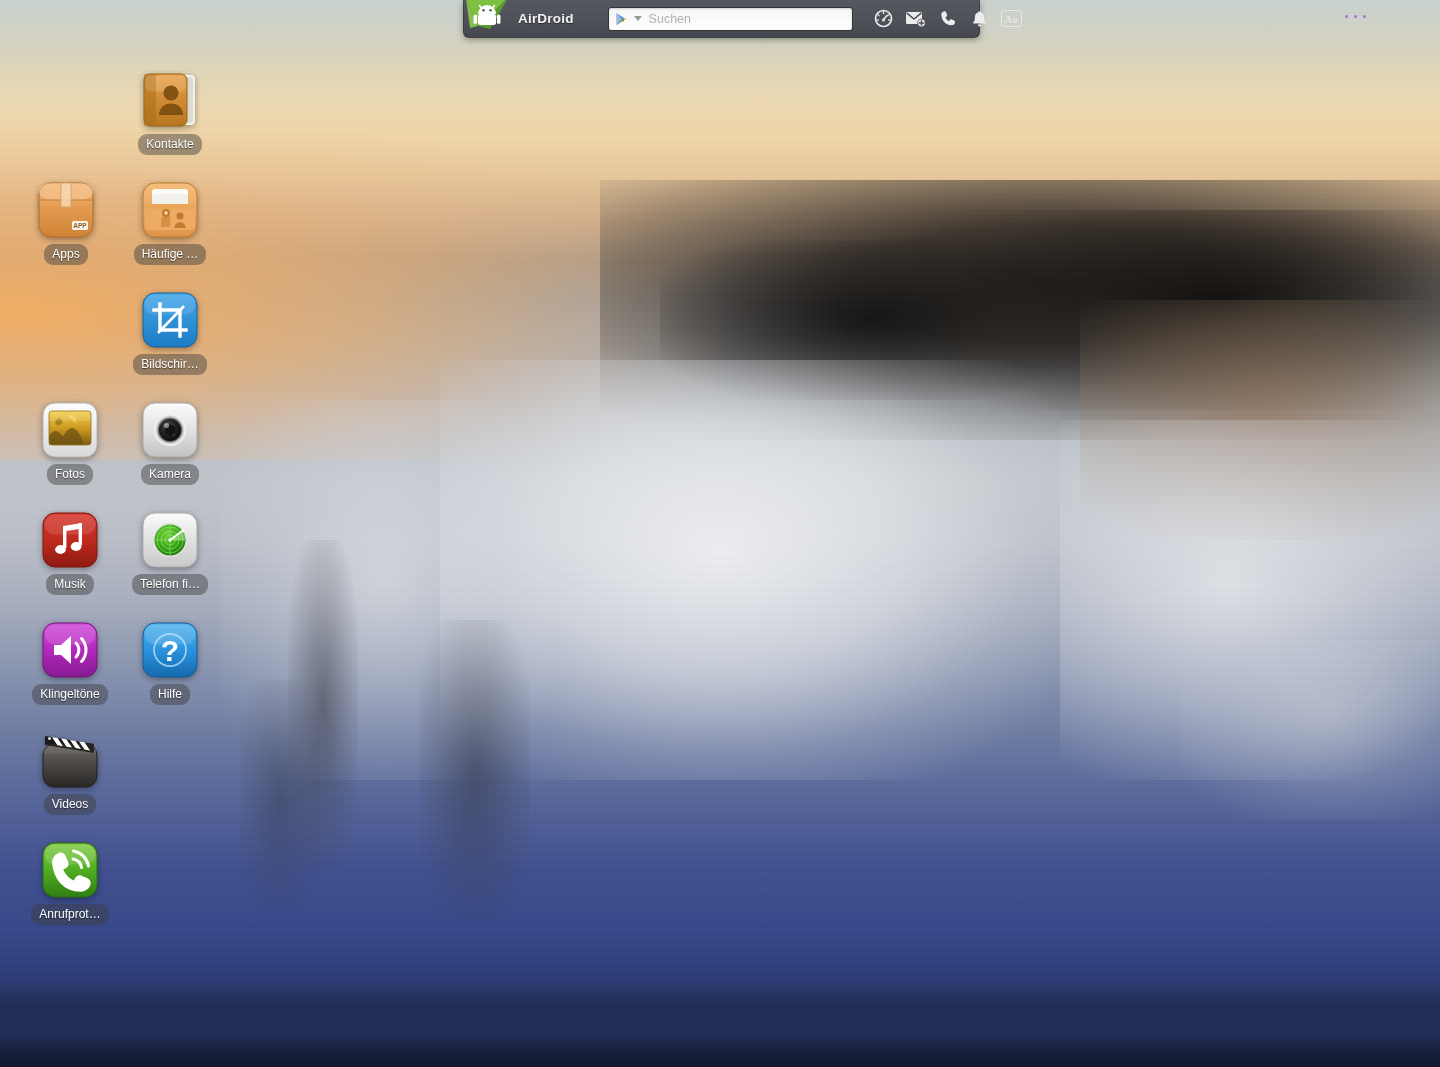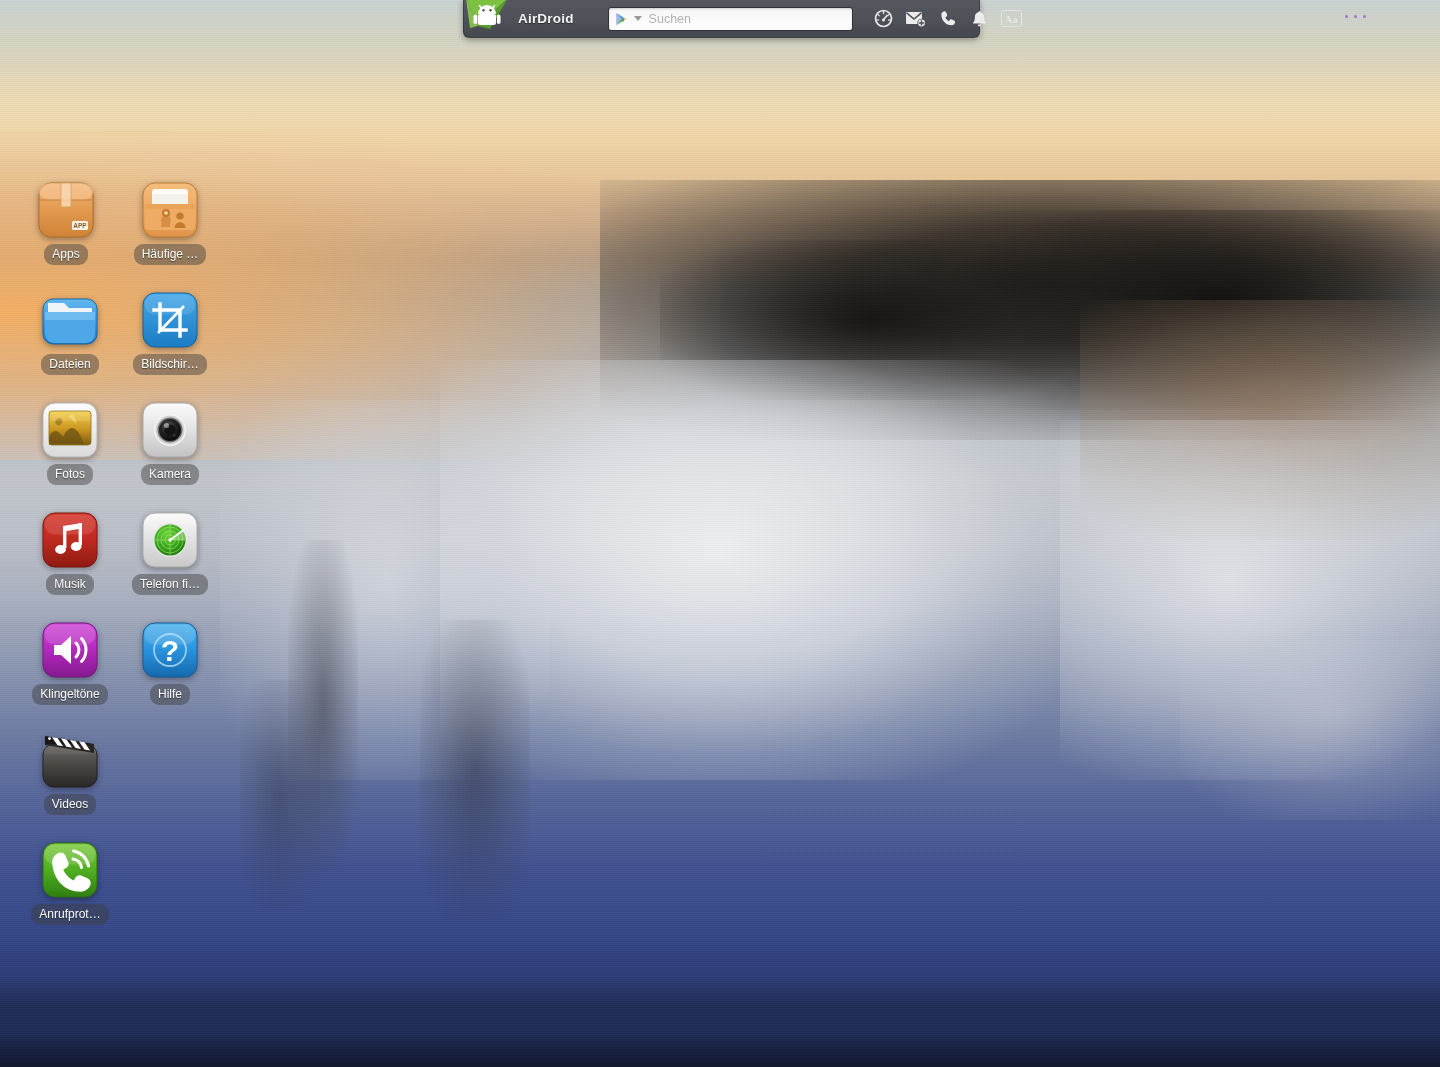--- a/index.html
+++ b/index.html
@@ -296,20 +296,42 @@
         <path d="M6.7 14.4 c0.2 1.2 0.9 2 1.8 2 s1.6-0.8 1.8-2 z" fill="#ececec"></path>
       </svg>
     </button>
     <div id="aa-btn">Aa</div>
   </div>
 </div>
 
 <div id="desktop">
 
 
+  <div class="dicon" style="left:120px;top:72px">
+    <span class="glyph">
+      <svg viewBox="0 0 56 56">
+        <defs>
+            <linearGradient id="gKon" x1="0" y1="0" x2="0" y2="1">
+          <stop offset="0" stop-color="#e8a24b"></stop>
+              <stop offset="1" stop-color="#b8761f"></stop>
+            </linearGradient>
+          </defs>
+        <rect x="40" y="3" width="13" height="50" rx="4" fill="#f2f2ee"></rect>
+        <rect x="42" y="5" width="9" height="46" rx="3" fill="#dddad2"></rect>
+        <rect x="2" y="2" width="43" height="52" rx="6" fill="url(#gKon)" stroke="#9a6216" stroke-width="1"></rect>
+        <rect x="2" y="2" width="12" height="52" fill="#a96d1b" opacity="0.55"></rect>
+        <rect x="3.5" y="3.5" width="40" height="16" rx="5" fill="#ffffff" opacity="0.14"></rect>
+        <g fill="#7d4e10" opacity="0.92">
+          <circle cx="29" cy="21" r="7.6"></circle>
+          <path d="M17 43 c0-7.2 5.4-11.6 12-11.6 s12 4.4 12 11.6 z"></path>
+        </g>
+      </svg>
+    </span>
+    <span class="lbl">Kontakte</span>
+  </div>
 
   <div class="dicon" style="left:16px;top:182px">
     <span class="glyph">
       <svg viewBox="0 0 56 56">
         <defs>
             <linearGradient id="gApp" x1="0" y1="0" x2="0" y2="1">
           <stop offset="0" stop-color="#f3b878"></stop>
               <stop offset="0.45" stop-color="#e49c52"></stop>
           <stop offset="1" stop-color="#cf8336"></stop>
             </linearGradient>
@@ -345,38 +367,20 @@
           <circle cx="24" cy="31" r="1.8" fill="#f7e2c8"></circle>
           <path d="M19.5 35.5 L24 32.5 L28.5 35.5 L28 45 h-9 z" opacity="0.55"></path>
           <circle cx="38" cy="34" r="3.6"></circle>
           <path d="M32.5 46 c0-3.6 2.5-5.8 5.5-5.8 s5.5 2.2 5.5 5.8 z"></path>
         </g>
       </svg>
     </span>
     <span class="lbl">Häufige …</span>
   </div>
 
-  <div class="dicon" style="left:20px;top:292px">
-    <span class="glyph">
-      <svg viewBox="0 0 56 56">
-        <defs>
-            <linearGradient id="gFil" x1="0" y1="0" x2="0" y2="1">
-          <stop offset="0" stop-color="#62b8ef"></stop>
-              <stop offset="0.5" stop-color="#3c9ae0"></stop>
-          <stop offset="1" stop-color="#1c78c4"></stop>
-            </linearGradient>
-          </defs>
-        <rect x="1" y="7" width="54" height="45" rx="10" fill="url(#gFil)" stroke="#1668ad" stroke-width="1"></rect>
-        <path d="M6 11 h16 l5 5 h23 v7 h-44 z" fill="#eef4f8"></path>
-        <path d="M3 20 h50 v22 a9 9 0 0 1 -9 9 h-32 a9 9 0 0 1 -9 -9 z" fill="#4ea8e8"></path>
-        <path d="M3 20 h50 v8 h-50 z" fill="#79c3f2" opacity="0.75"></path>
-      </svg>
-    </span>
-    <span class="lbl">Dateien</span>
-  </div>
 
   <div class="dicon" style="left:120px;top:292px">
     <span class="glyph">
       <svg viewBox="0 0 56 56">
         <defs>
             <linearGradient id="gScr" x1="0" y1="0" x2="0" y2="1">
           <stop offset="0" stop-color="#44a7e8"></stop>
               <stop offset="1" stop-color="#1c7cc4"></stop>
             </linearGradient>
           </defs>

